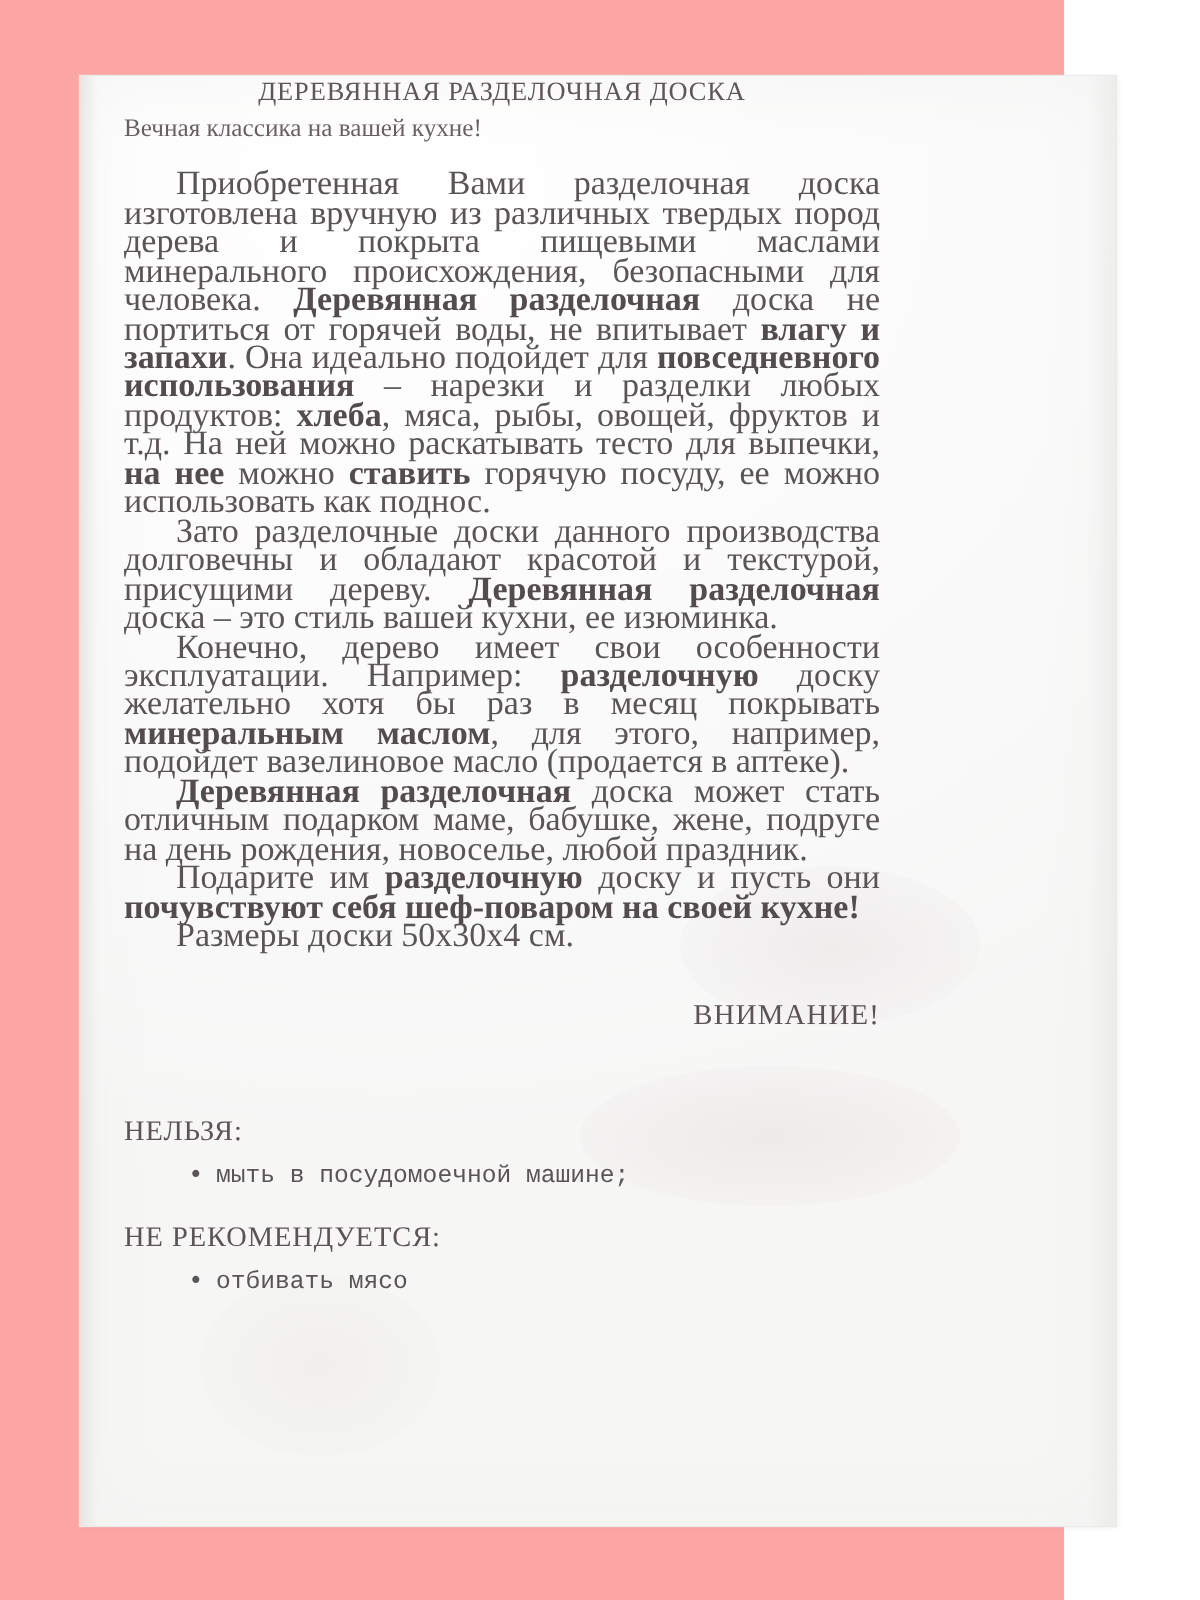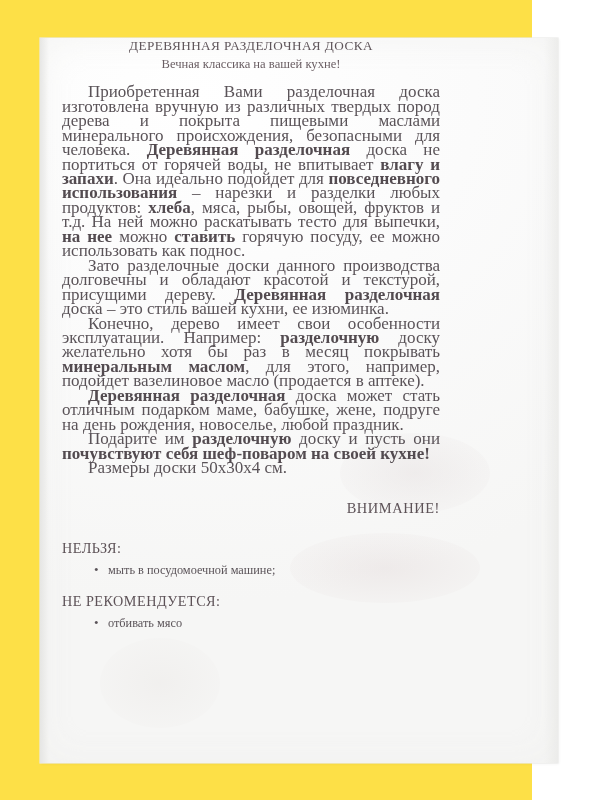--- a/index.html
+++ b/index.html
@@ -12,21 +12,21 @@
     height: 800px;
     overflow: hidden;
     font-family: "Liberation Serif", "DejaVu Serif", serif;
   }
 
   
   #scan-area {
     position: relative;
     width: 532px;
     height: 800px;
-    background: #fde047;
+    background: #fca5a5;
   }
 
   #paper-sheet {
     position: absolute;
     left: 40px;
     top: 38px;
     width: 518px;
     height: 725px;
     background:
       radial-gradient(ellipse 120% 70% at 30% 8%, #ffffff 0%, #fbfbfb 45%, #f6f6f5 100%);
@@ -77,21 +77,20 @@
 
   .doc-title {
     text-align: center;
     font-size: 13.2px;
     letter-spacing: 0.45px;
     color: #5f555a;
     line-height: 1.28;
     white-space: nowrap;
   }
   .doc-subtitle {
-    text-align: center;
     font-size: 12.6px;
     color: #6a5e63;
     margin-top: 1px;
     line-height: 1.3;
   }
 
   p.para {
     margin: 0;
     text-align: justify;
     text-justify: inter-word;
@@ -110,28 +109,29 @@
     font-size: 14.4px;
     letter-spacing: 0.6px;
     color: #5d5257;
     margin-top: 25px;
   }
 
   .section-head {
     font-size: 14.2px;
     letter-spacing: 0.5px;
     color: #5d5257;
-    margin-top: 23px;
+    margin-top: 41px;
   }
   .section-head.second { margin-top: 15px; }
 
   ul.rules {
     margin: 5px 0 0 0;
     padding-left: 46px;
     list-style: none;
+    font-family: Liberation Mono, monospace;
   }
   ul.rules li {
     font-size: 12.3px;
     line-height: 16px;
     color: #5a5358;
     position: relative;
   }
   ul.rules li::before {
     content: "\2022";
     position: absolute;

